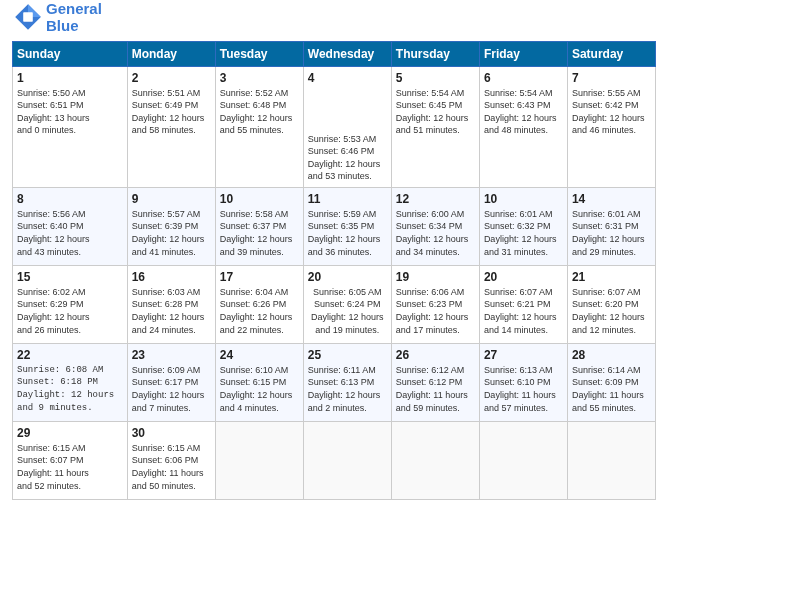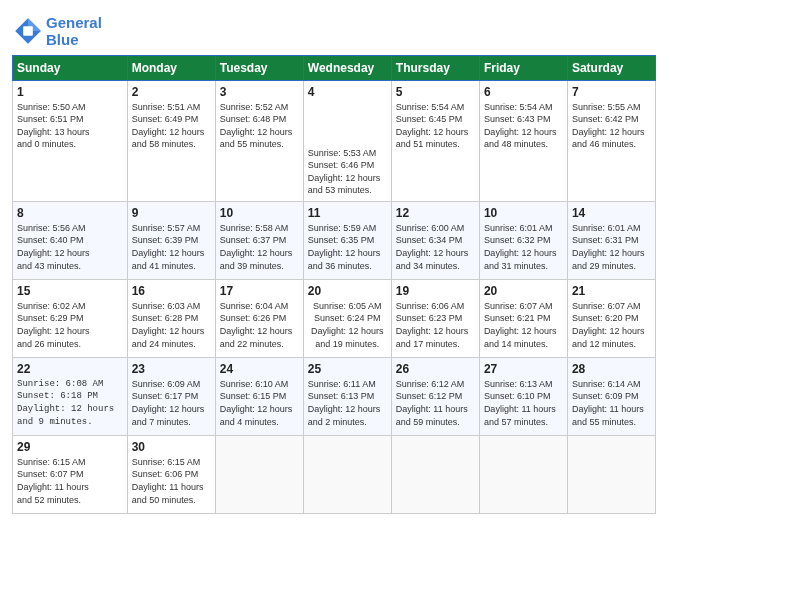--- a/index.html
+++ b/index.html
@@ -5,21 +5,21 @@
     * { margin: 0; padding: 0; box-sizing: border-box; }
     body {
       font-family: Arial, sans-serif;
       background: #fff;
       width: 792px;
       height: 612px;
       overflow: hidden;
     }
     .container {
       width: 668px;
-      padding: 14px 12px;
+      padding: 0 12px;
     }
     .header-row {
       display: flex;
       justify-content: space-between;
       align-items: flex-start;
       margin-bottom: 6px;
     }
     .logo {
       display: flex;
       align-items: center;
@@ -40,21 +40,21 @@
     .subtitle {
       font-size: 13px;
       color: #444;
     }
     table {
       width: 100%;
       border-collapse: collapse;
       font-size: 10px;
     }
     thead tr th {
-      background: #15803d;
+      background: #0369a1;
       color: #fff;
       padding: 5px 4px;
       text-align: left;
       font-size: 12px;
       font-weight: bold;
       border: 1px solid #2d6abf;
     }
     tbody tr td {
       border: 1px solid #ccc;
       vertical-align: top;

